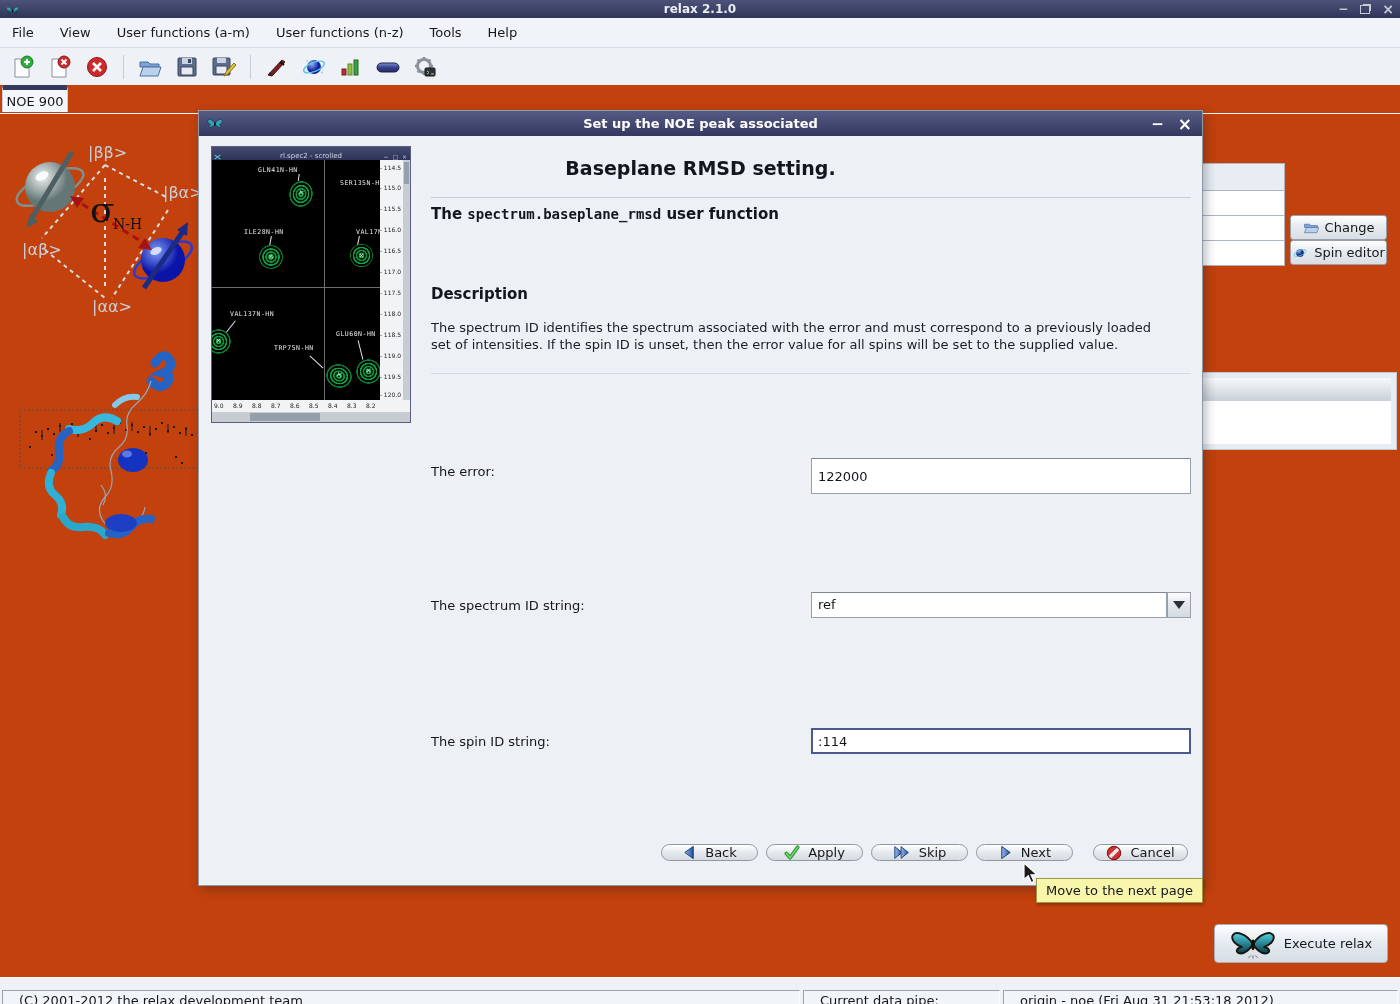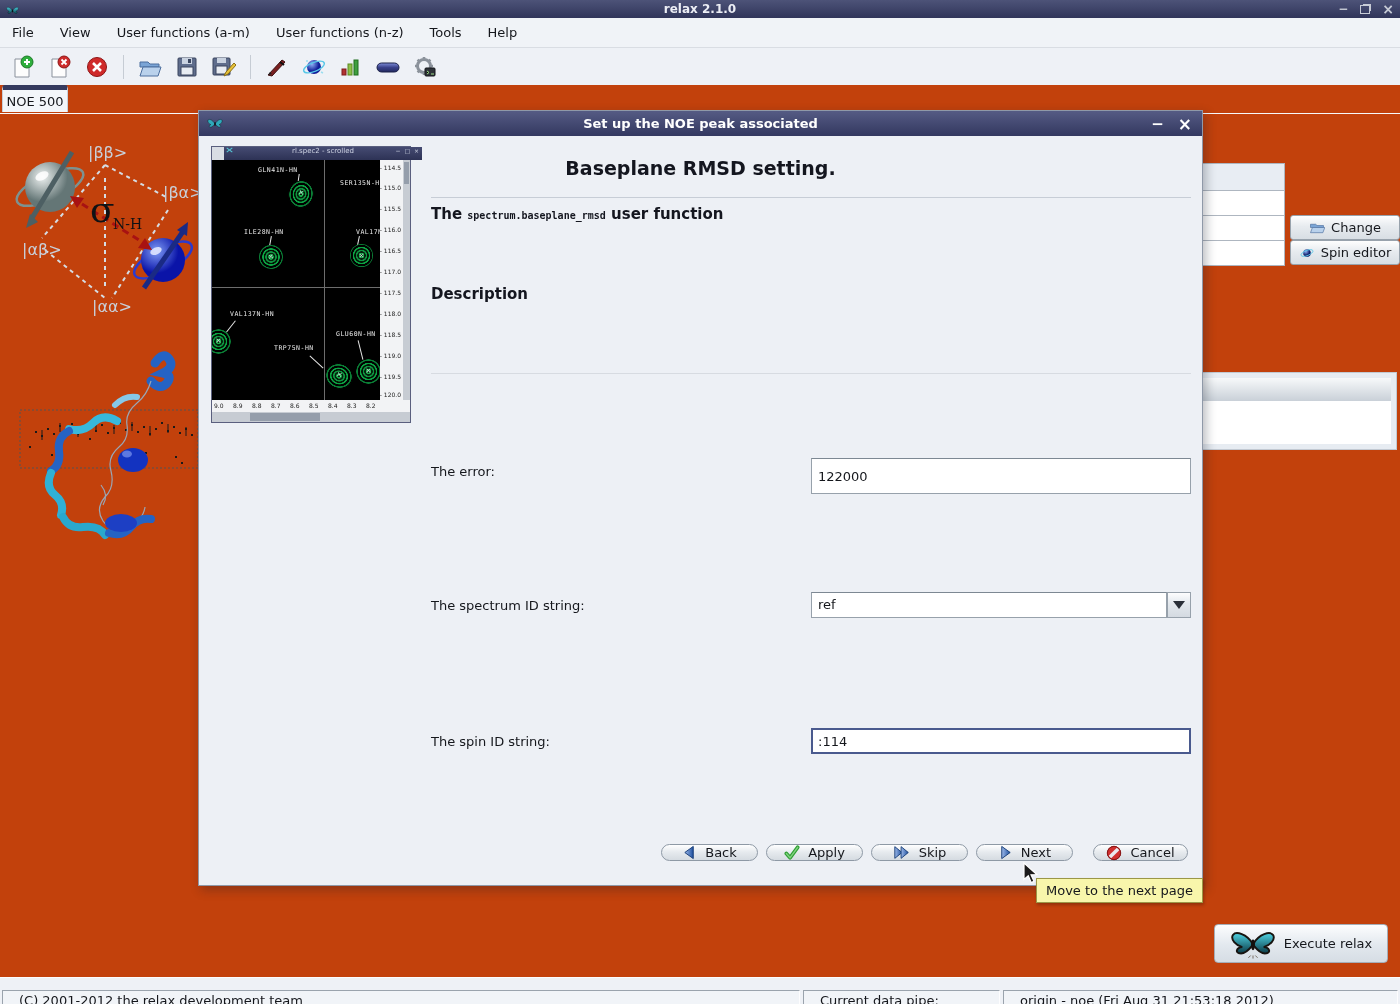--- a/index.html
+++ b/index.html
@@ -34,21 +34,21 @@
     border:1px solid #c9cfd8;border-bottom:none;border-top:5px solid #343a5e;
     border-top-left-radius:3px;border-top-right-radius:3px;
     display:flex;align-items:center;justify-content:center;font-size:13px;color:#15171c;box-sizing:border-box;}
 
   
   .art{position:absolute;z-index:1;}
   .state-lbl{fill:#c9d0da;font-size:16px;}
 
   
   .frag-field{position:absolute;background:#fff;border:1px solid #aeb6c0;box-sizing:border-box;z-index:2;}
-  .btn-small{position:absolute;width:110px;height:25px;box-sizing:border-box;
+  .btn-small{position:absolute;width:97px;height:25px;box-sizing:border-box;
     background:linear-gradient(#fefefe,#e7ebef 45%,#d8dee4);border:1px solid #98a2ac;border-radius:3px;
     display:flex;align-items:center;justify-content:center;gap:6px;font-size:13px;color:#15171c;z-index:3;}
   .panel{position:absolute;left:1192px;top:372px;width:205px;height:78px;background:#e7ecf2;
     border:1px solid #c2c9d2;box-sizing:border-box;z-index:2;}
   .panel .phead{position:absolute;left:5px;right:5px;top:5px;height:23px;
     background:linear-gradient(#f7f9fa,#c9d0d8);border-bottom:2px solid #9aa5b0;}
   .panel .pbody{position:absolute;left:5px;right:5px;top:28px;bottom:5px;background:#fff;}
 
   .exec-btn{position:absolute;left:1214px;top:924px;width:174px;height:39px;box-sizing:border-box;
     background:linear-gradient(#fcfdfe,#e2e8ee 55%,#d6dde4);border:1px solid #a5aeb8;border-radius:4px;
@@ -69,21 +69,21 @@
   .dtitle .dtext{position:absolute;left:0;right:0;text-align:center;color:#fff;font-size:13px;font-weight:bold;}
   .dtitle .dicon{margin-left:8px;z-index:2;}
   .dctrls{position:absolute;right:10px;top:0;height:25px;display:flex;align-items:center;gap:14px;
     color:#fff;font-size:15px;font-weight:bold;}
 
   .dheading{position:absolute;left:0;top:156px;width:100%;text-align:center;font-size:19px;
     font-weight:bold;color:#14161f;}
   .hr1{position:absolute;left:232px;top:196px;width:760px;height:1px;background:#c7cdd6;}
   .hr2{position:absolute;left:232px;top:258px;width:760px;height:1px;background:#d7dbe1;}
   .dsub{position:absolute;left:232px;top:94px;font-size:15px;font-weight:bold;color:#14161f;}
-  .dsub code{font-family:"DejaVu Sans Mono","Liberation Mono",monospace;font-size:10px;}
+  .dsub code{font-family:"DejaVu Sans Mono","Liberation Mono",monospace;font-size:14px;}
   .dsyn{position:absolute;left:232px;top:129px;font-size:13px;font-style:italic;color:#1a1d24;}
   .ddesct{position:absolute;left:232px;top:174px;font-size:15px;font-weight:bold;color:#14161f;}
   .ddescb{position:absolute;left:232px;top:208px;width:740px;font-size:13px;line-height:17px;color:#1a1d24;}
 
   .frow-label{position:absolute;left:232px;font-size:13px;color:#15171c;}
   .finput{position:absolute;left:612px;width:380px;height:26px;box-sizing:border-box;
     background:#fff;border:1px solid #97a1ab;border-top-color:#7d8893;font-size:13px;
     font-family:"DejaVu Sans","Liberation Sans",sans-serif;color:#15171c;padding:17px 6px;}
   .finput.focused{border:2px solid #4a5a8e;padding:1px 5px;}
   .combo{position:absolute;left:612px;width:380px;height:26px;}
@@ -97,21 +97,21 @@
     border-top:8px solid #2a2f38;}
 
   .dbtn{position:absolute;top:733px;height:17px;box-sizing:border-box;
     background:linear-gradient(#ffffff,#e6eaee 48%,#d5dbe1);border:1px solid #8e99a5;border-radius:10px;
     display:flex;align-items:center;justify-content:center;gap:8px;font-size:13px;color:#15171c;}
 
   
   .thumb{position:absolute;left:12px;top:35px;width:200px;height:277px;border:1px solid #5a5f7e;
     box-sizing:border-box;background:#d9dde4;}
   .ttl{position:absolute;left:0;top:0;width:100%;height:13px;
-    background:linear-gradient(#454b72,#2d3255);display:flex;align-items:flex-start;margin-left:12px;}
+    background:linear-gradient(#454b72,#2d3255);display:flex;align-items:flex-end;}
   .ttl .ttext{position:absolute;left:0;right:0;text-align:center;color:#cfd4e4;font-size:7px;}
   .ttl .tctrl{position:absolute;right:2px;color:#cfd4e4;font-size:6px;letter-spacing:1px;}
   .plot{position:absolute;left:0;top:13px;width:168px;height:240px;background:#000;overflow:hidden;}
   .vaxis{position:absolute;left:168px;top:13px;width:23px;height:240px;background:#f2f3f5;overflow:hidden;}
   .vscroll{position:absolute;left:191px;top:13px;width:7px;height:240px;background:#c7ccd3;}
   .vscroll i{position:absolute;left:1px;top:2px;width:5px;height:22px;background:#959eab;display:block;}
   .xaxis{position:absolute;left:0;top:253px;width:168px;height:12px;background:#f2f3f5;overflow:hidden;}
   .xcorner{position:absolute;left:168px;top:253px;width:30px;height:12px;background:#f2f3f5;}
   .hscroll{position:absolute;left:0;top:265px;width:198px;height:10px;background:#c7ccd3;}
   .hscroll i{position:absolute;left:38px;top:1px;width:70px;height:8px;background:#959eab;display:block;}
@@ -264,21 +264,21 @@
             <path d="M12 2 v3 M12 17 v3 M3 11 h3 M18 11 h3 M5.6 4.6 l2.1 2.1 M16.3 15.3 l2.1 2.1 M18.4 4.6 l-2.1 2.1 M7.7 15.3 l-2.1 2.1"></path>
           </g>
           <rect x="13" y="13" width="10" height="8" rx="1" fill="#2e3238" stroke="#14161a"></rect>
           <path d="M15 16 l2 1.5 -2 1.5 M19 19 h3" stroke="#9fe08a" stroke-width="1"></path>
         </svg>
     </span>
   </div>
 
   <div class="tabrow">
     <div class="tab">
-      <span>NOE 500</span>
+      <span>NOE 900</span>
     </div>
   </div>
 
   <svg class="art" style="left:0;top:130px;" width="200" height="205" viewBox="0 0 200 205">
     <defs>
       <radialGradient id="gs" cx=".35" cy=".3">
           <stop offset="0" stop-color="#eef2f1"></stop>
           <stop offset="1" stop-color="#647676"></stop>
         </radialGradient>
       <radialGradient id="bs" cx=".35" cy=".3">
@@ -467,20 +467,21 @@
           <i></i>
         </div>
     </div>
 
     <div class="dheading" style="top:46px;">Baseplane RMSD setting.</div>
     <div class="hr1" style="top:86px;left:232px;"></div>
     <div class="dsub">
       <span>The </span><code>spectrum.baseplane_rmsd</code><span> user function</span>
     </div>
     <div class="ddesct">Description</div>
+    <div class="ddescb">The spectrum ID identifies the spectrum associated with the error and must correspond to a previously loaded set of intensities.  If the spin ID is unset, then the error value for all spins will be set to the supplied value.</div>
     <div class="hr2" style="top:262px;"></div>
 
     <span class="frow-label" style="top:353px;">The error:</span>
     <input class="finput" style="top: 347px;" value="122000">
 
     <span class="frow-label" style="top:487px;">The spectrum ID string:</span>
     <div class="combo" style="top:481px;">
       <div class="cfield">ref</div>
       <div class="cbtn">
           <span class="carrow"></span>

